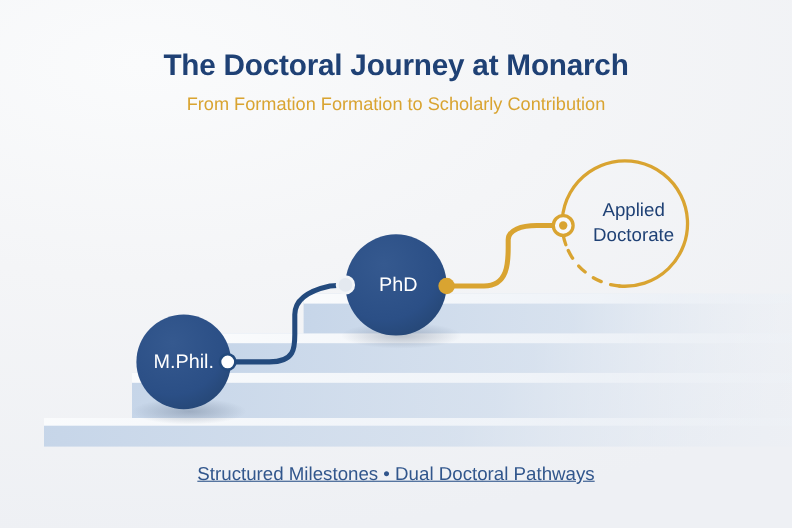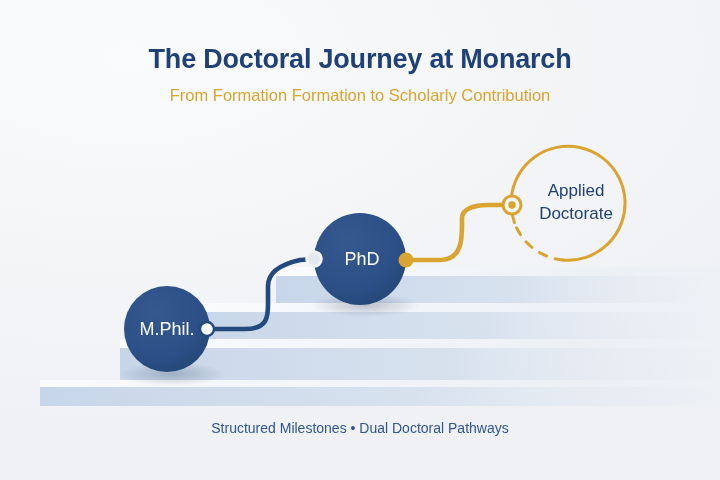--- a/index.html
+++ b/index.html
@@ -52,23 +52,24 @@
   .footer-block {
     position: absolute;
     left: 0;
     top: 420px;
     width: 720px;
     text-align: center;
     user-select: none;
   }
   .footer-text {
     margin: 0;
-    font-size: 14px;
+    font-size: 17px;
     color: #31568c;
     line-height: 1.25;
+    text-decoration: underline;
   }
 
   
   #stage {
     position: absolute;
     left: 0;
     top: 0;
     width: 720px;
     height: 480px;
     display: block;

